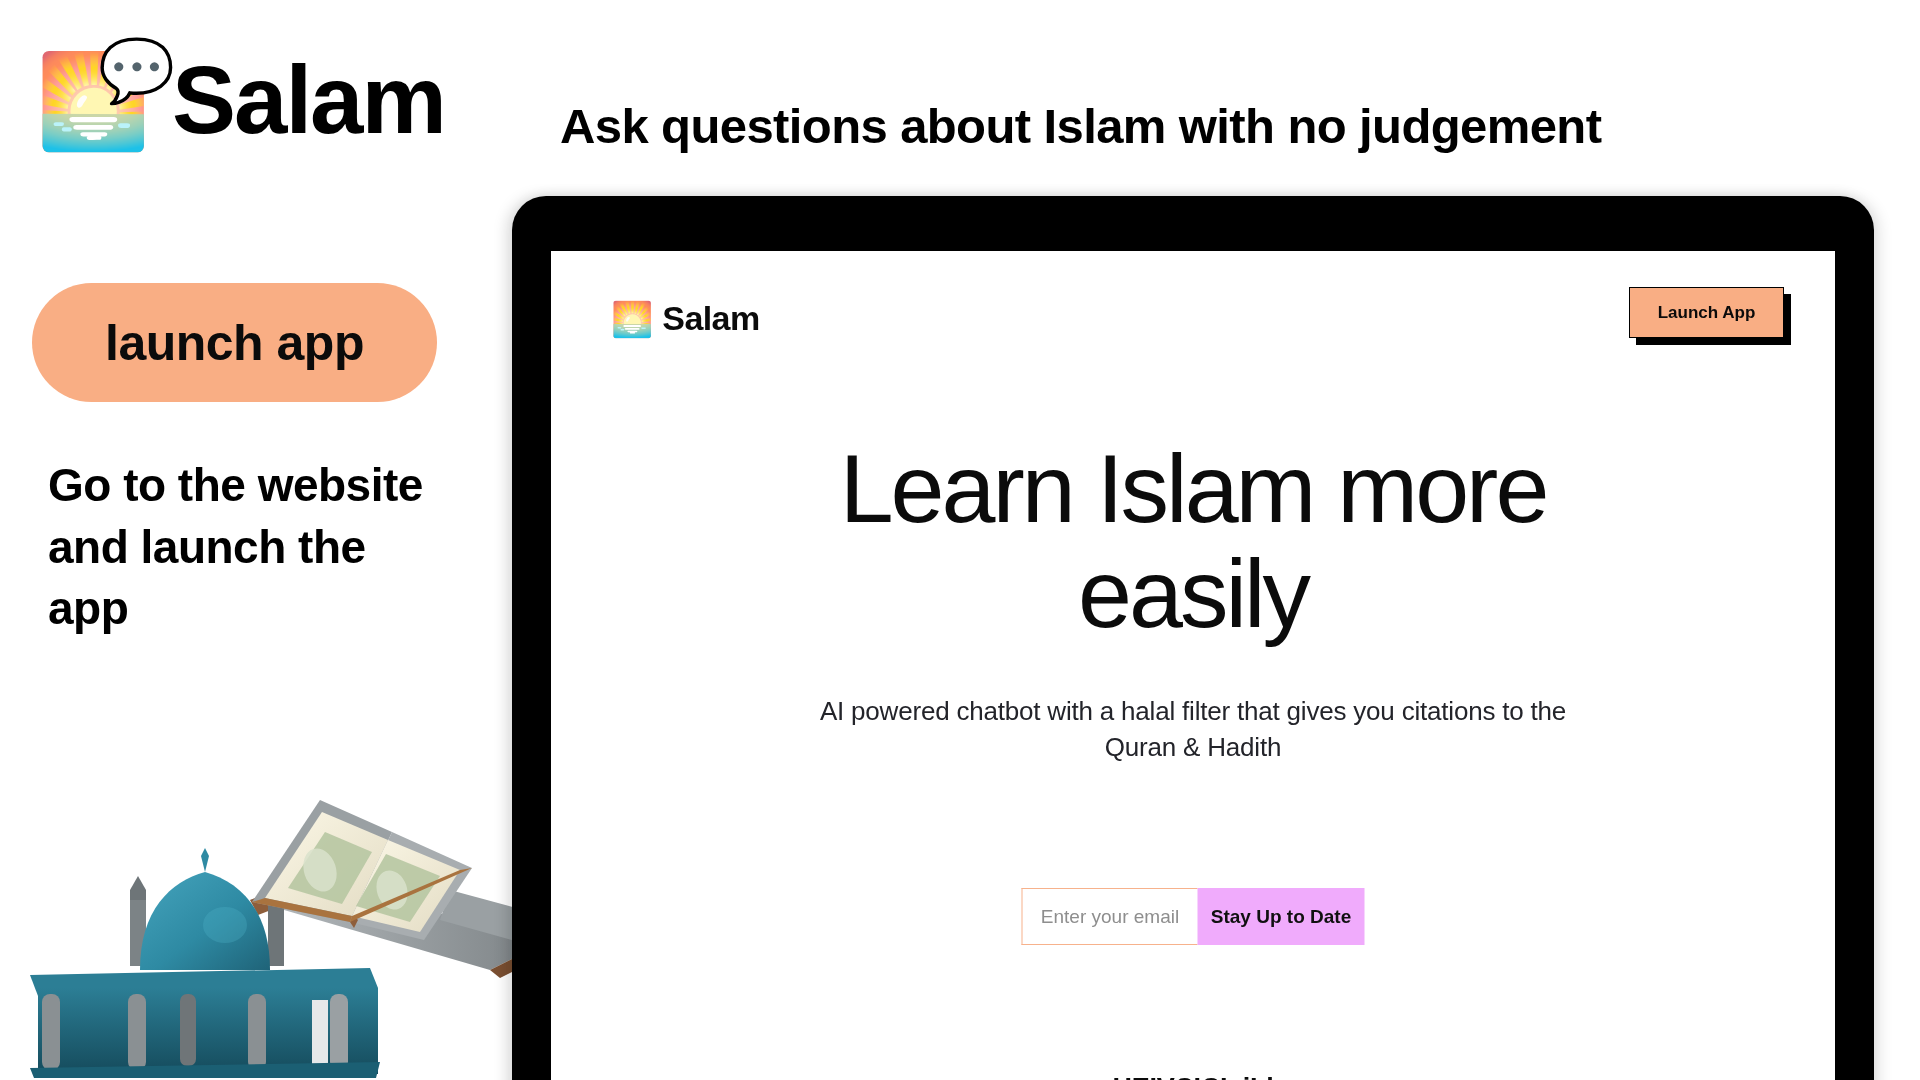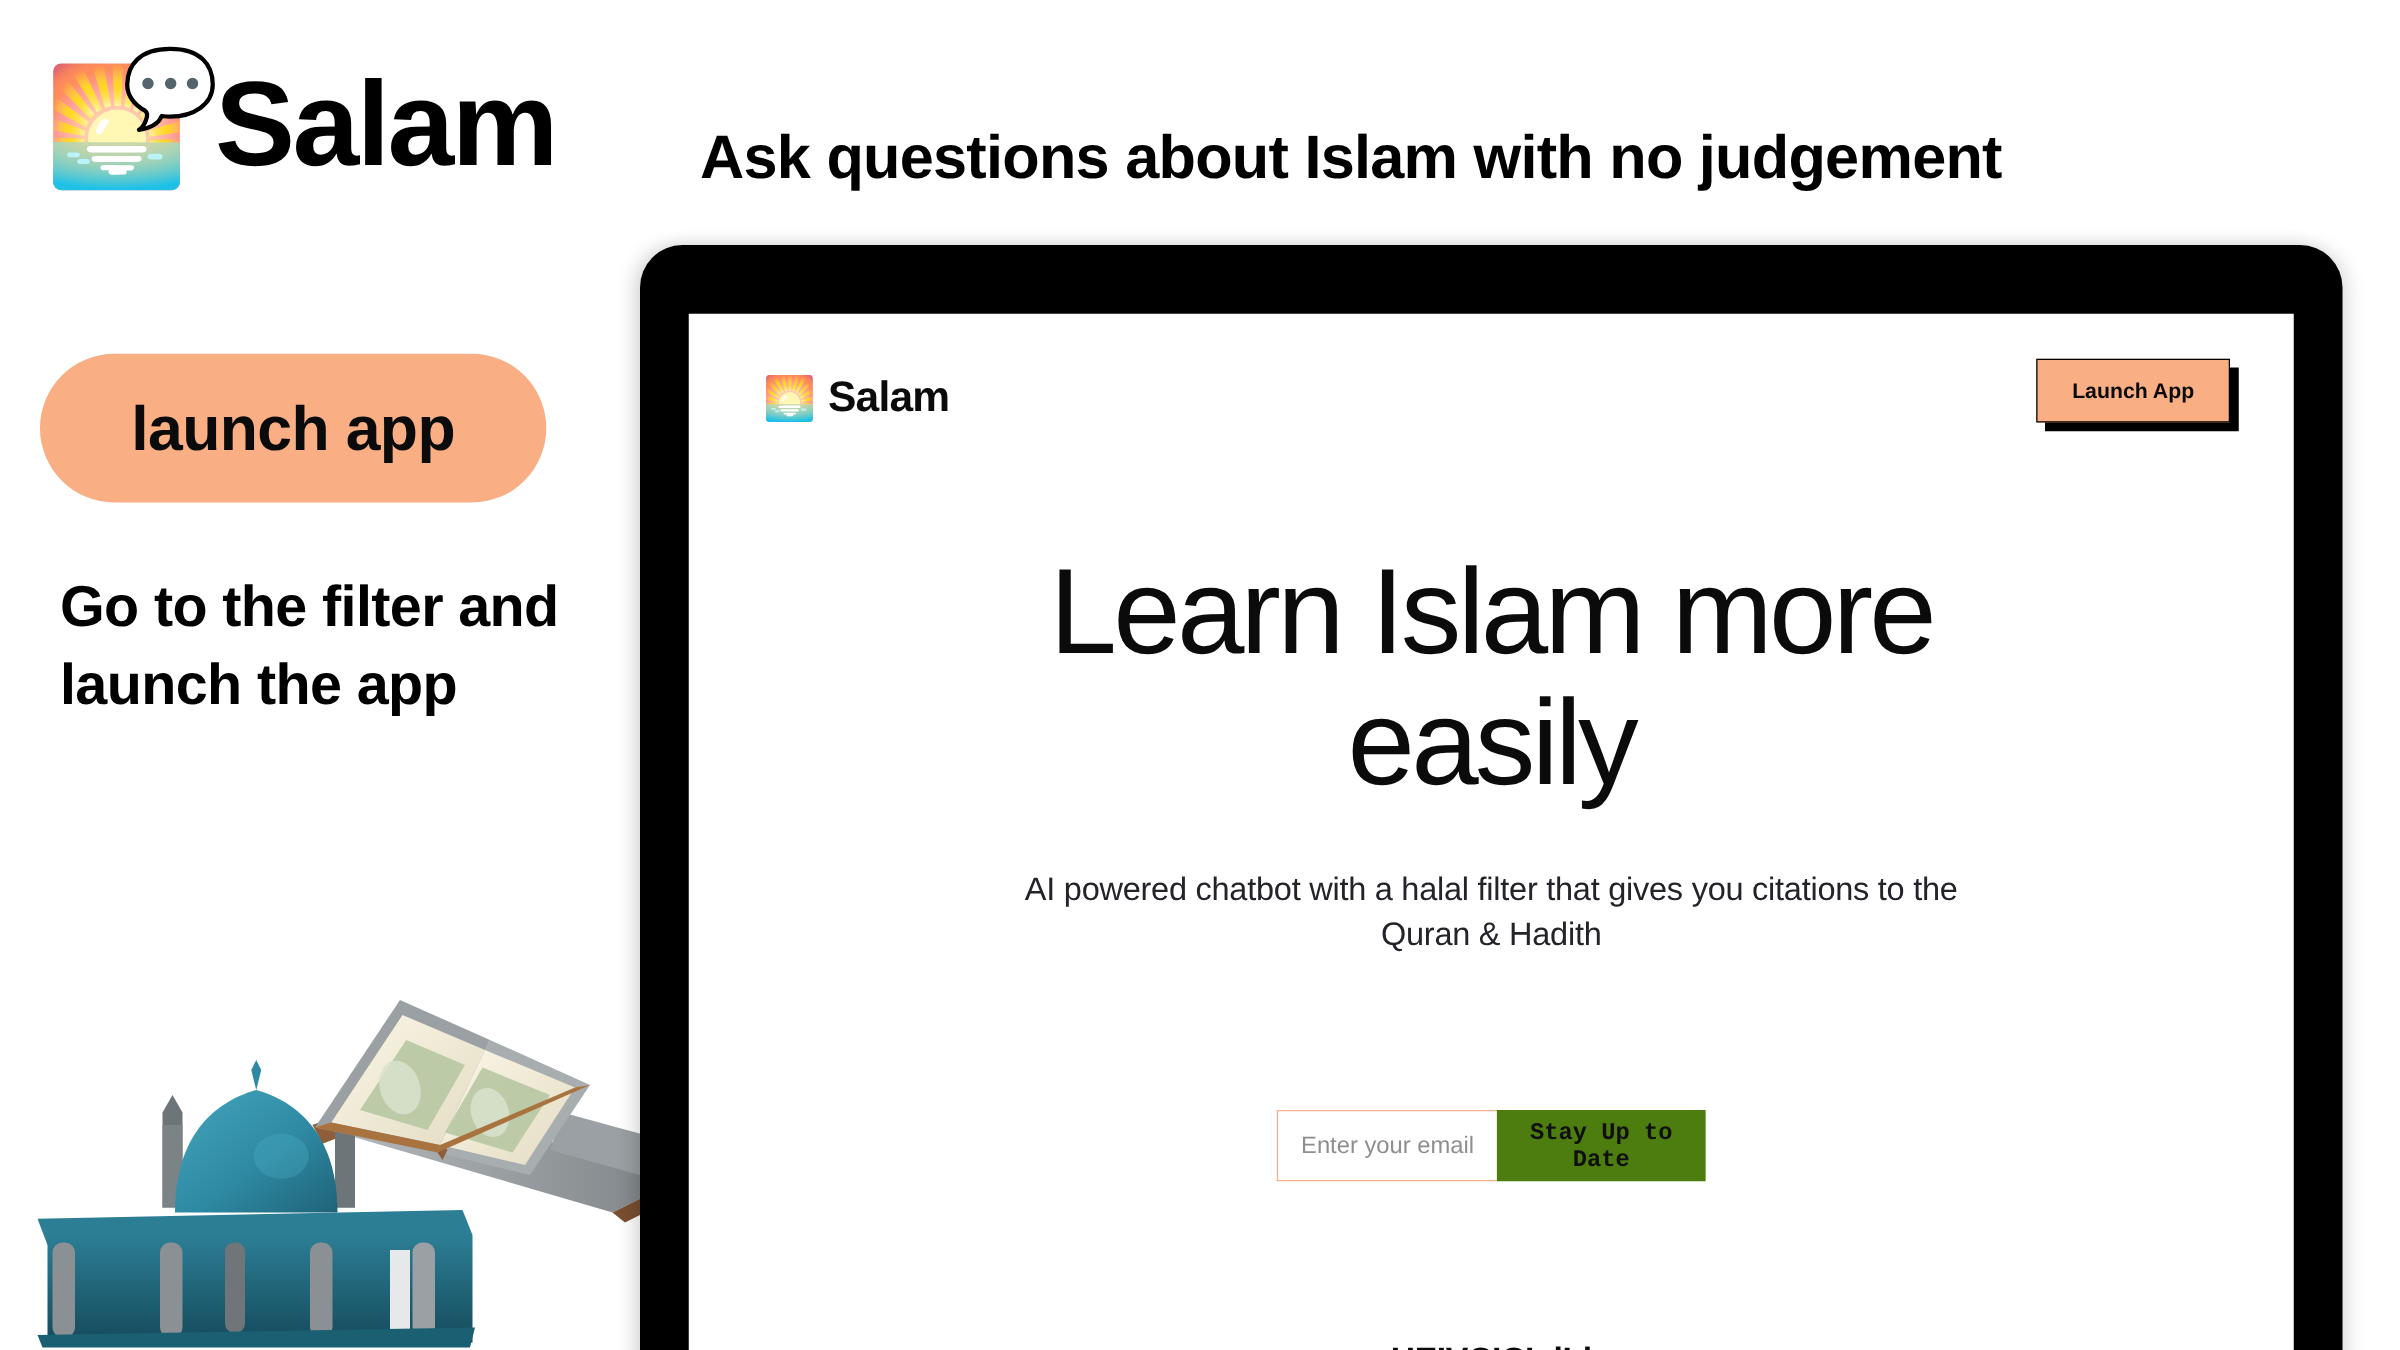--- a/index.html
+++ b/index.html
@@ -241,27 +241,27 @@
     color: #3a3a3a;
     padding: 0 17px;
     outline: none;
     font-family: "Liberation Sans", sans-serif;
     text-align: center;
   }
   .email-input::placeholder { color: #8e8e8e; }
   .subscribe-btn {
     width: 167px;
     height: 57px;
-    background: #4d7c0f;
+    background: #f0abfc;
     border: none;
     font-size: 19px;
     font-weight: 700;
     color: #101010;
     cursor: pointer;
-    font-family: Liberation Mono, monospace;
+    font-family: Liberation Sans, sans-serif;
   }
 
   .cut-text {
     position: absolute;
     left: 50%;
     transform: translateX(-50%);
     top: 822px;
     font-size: 27px;
     font-weight: 700;
     color: #0b0b0b;
@@ -279,21 +279,21 @@
       <span class="mosque-glyph">🌅</span>
       <span class="bubble-glyph">💬</span>
     </div>
     <div class="brand-word">Salam</div>
   </div>
 
   <div class="launch-pill">
     <span class="launch-pill-label">launch app</span>
   </div>
 
-  <div class="instruction">Go to the filter and launch the app</div>
+  <div class="instruction">Go to the website and launch the app</div>
 
   <div class="illustration">
     <svg width="580" height="310" viewBox="0 0 580 310" xmlns="http://www.w3.org/2000/svg">
       <defs>
         <linearGradient id="domeG" x1="0" y1="0" x2="1" y2="1">
           <stop offset="0%" stop-color="#45A4BD"></stop>
           <stop offset="55%" stop-color="#2E8AA3"></stop>
           <stop offset="100%" stop-color="#1F6378"></stop>
         </linearGradient>
         <linearGradient id="baseG" x1="0" y1="0" x2="0" y2="1">

